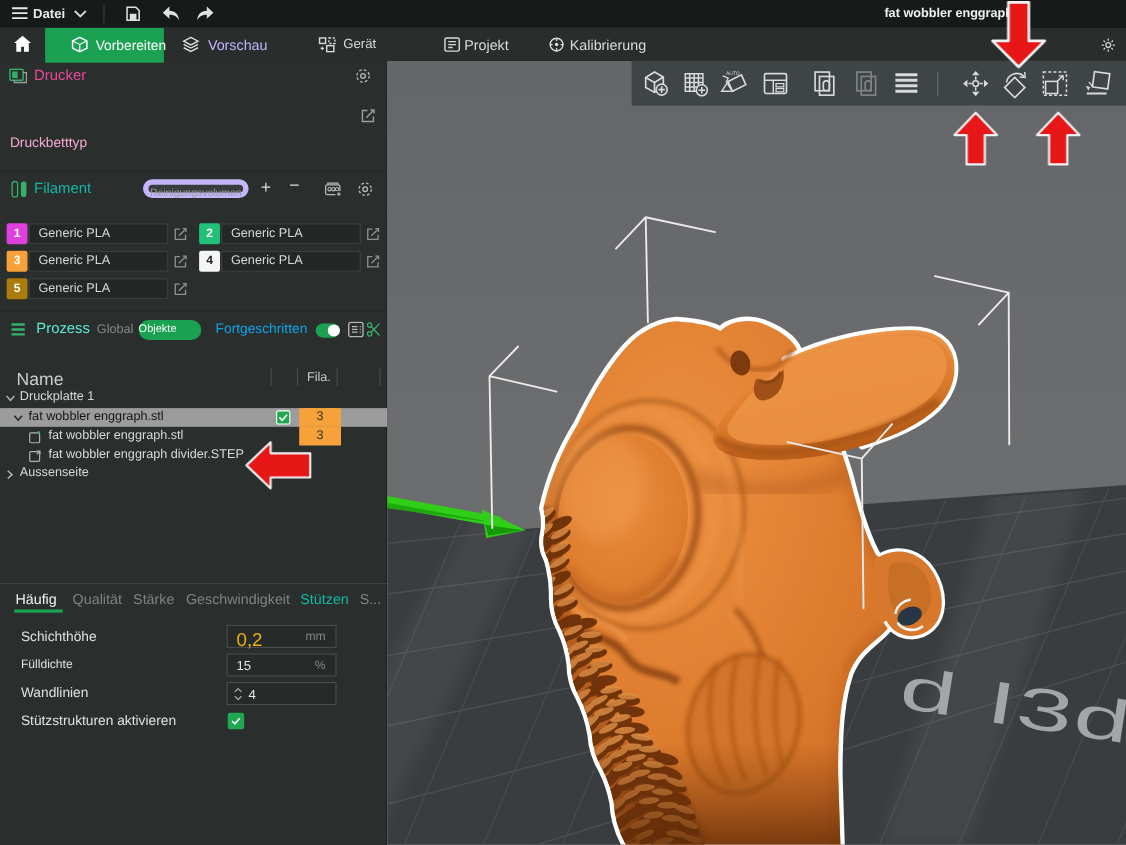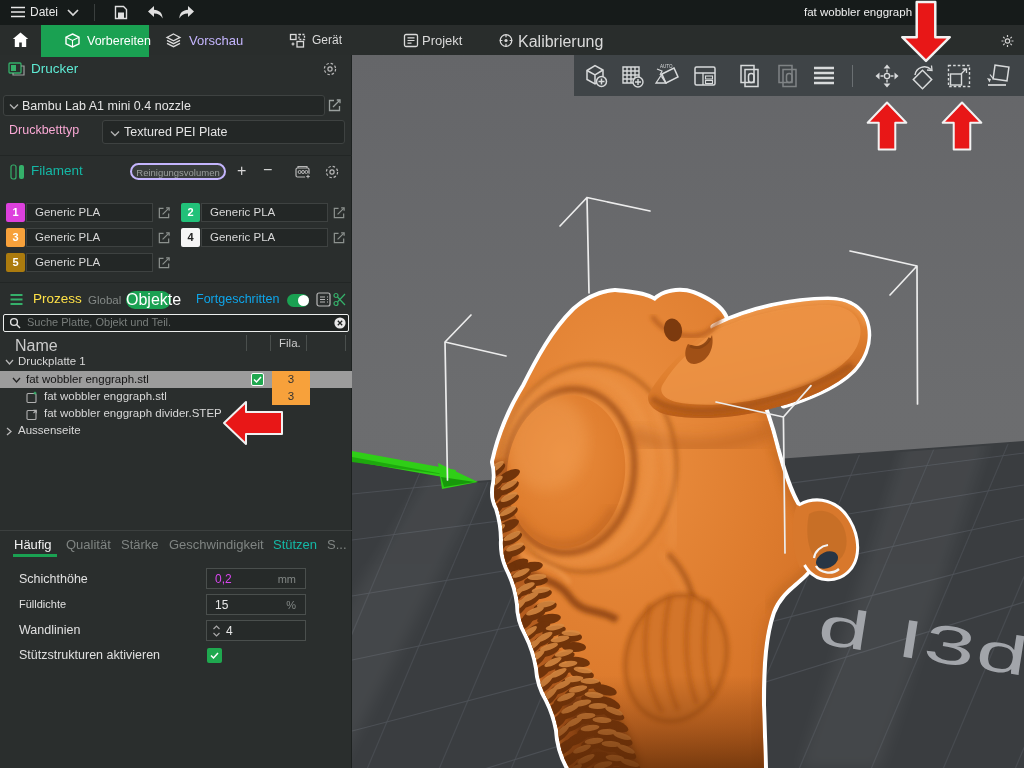--- a/index.html
+++ b/index.html
@@ -1,19 +1,19 @@
 <!DOCTYPE html>
 <html><head>
 <meta charset="utf-8">
 <style>
 * { margin:0; padding:0; box-sizing:border-box; -webkit-font-smoothing:antialiased; }
 html,body { width:1024px; height:768px; overflow:hidden; background:#2b2f2e;
   font-family:"Liberation Sans", sans-serif; }
 .abs { position:absolute; }
-#titlebar { transform:translateZ(0); position:absolute; left:0; top:0; width:1024px; height:25px; background:rgba(22,27,26,0.99); color:#e8e8e8; }
+#titlebar { transform:translateZ(0); position:absolute; left:0; top:0; width:1024px; height:25px; background:rgba(22,27,26,0.99); color:#e8e8e8;font-weight:bold; }
 #tabbar { transform:translateZ(0); position:absolute; left:0; top:25px; width:1024px; height:30px; background:rgba(41,46,45,0.99); }
 #panel { transform:translateZ(0); position:absolute; left:0; top:55px; width:352px; height:713px; background:rgba(43,47,46,0.99); border-right:1px solid #1d2120; }
 #viewport { position:absolute; left:352px; top:55px; width:672px; height:713px; background:#6b6c6e; overflow:hidden; }
 .t { position:absolute; white-space:nowrap; }
 </style>
 </head>
 <body>
 <div id="titlebar">
  <svg class="abs" style="left:10px;top:5px" width="16" height="14" viewBox="0 0 16 14">
   <g stroke="#e8e8e8" stroke-width="1.6">
@@ -62,63 +62,51 @@
  <svg class="abs" style="left:403px;top:8px" width="16" height="15" viewBox="0 0 16 15">
   <rect x="1.5" y="1.5" width="13" height="12" rx="1.5" fill="none" stroke="#dadada" stroke-width="1.3"></rect>
   <path d="M4.5 4.8h7M4.5 7.5h7M4.5 10.2h4" stroke="#dadada" stroke-width="1.2"></path>
  </svg>
  <div class="t" style="left:422px;top:8px;font-size:13px;color:#dadada">Projekt</div>
  <svg class="abs" style="left:498px;top:8px" width="16" height="15" viewBox="0 0 16 15">
   <circle cx="8" cy="7.5" r="5.8" fill="none" stroke="#dadada" stroke-width="1.3"></circle>
   <circle cx="8" cy="7.5" r="1.6" fill="#dadada"></circle>
   <path d="M8 1.7v2.6M8 10.7v3.4M1.8 7.5h2.6M11.6 7.5h2.6" stroke="#dadada" stroke-width="1.2"></path>
  </svg>
- <div class="t" style="left:518px;top:8px;font-size:16px;color:#dadada">Kalibrierung</div>
+ <div class="t" style="left:518px;top:8px;font-size:13px;color:#dadada">Kalibrierung</div>
  <svg class="abs" style="left:1000px;top:9px" width="15" height="14" viewBox="0 0 15 14">
   <circle cx="7.5" cy="7" r="2.2" fill="none" stroke="#cfcfcf" stroke-width="1.2"></circle>
   <path d="M7.5 1v2M7.5 11v2M1.5 7h2M11.5 7h2M3.2 2.9l1.4 1.4M10.4 9.7l1.4 1.4M11.8 2.9l-1.4 1.4M4.6 9.7 3.2 11.1" stroke="#cfcfcf" stroke-width="1.2"></path>
  </svg>
 </div>
 <div id="panel">
  <div class="abs" style="left:41px;top:0;width:108px;height:1.5px;background:#1aa152"></div>
  <svg class="abs" style="left:8px;top:7px" width="17" height="15" viewBox="0 0 17 15">
   <rect x="1" y="1" width="12" height="10" rx="1" fill="none" stroke="#35b06a" stroke-width="1.3"></rect>
   <rect x="3" y="3" width="5" height="6" fill="#35b06a"></rect>
   <path d="M13 4h3v9H5v-2" fill="none" stroke="#9aa09e" stroke-width="1.2"></path>
  </svg>
- <div class="t" style="left:31px;top:6px;font-size:13.5px;color:#5eead4">Drucker</div>
+ <div class="t" style="left:31px;top:6px;font-size:13.5px;color:#ec4899">Drucker</div>
  <svg class="abs" style="left:322px;top:6px" width="16" height="16" viewBox="0 0 16 16">
   <circle cx="8" cy="8" r="2.1" fill="none" stroke="#b8b8b8" stroke-width="1.2"></circle>
   <circle cx="8" cy="8" r="5.6" fill="none" stroke="#b8b8b8" stroke-width="1.2" stroke-dasharray="2.5 1.9"></circle>
  </svg>
- <div class="abs" style="left:3px;top:40px;width:322px;height:21px;background:#232726;border:1px solid #3e4241;border-radius:3px">
-  <svg class="abs" style="left:5px;top:7px" width="10" height="7" viewBox="0 0 10 7">
-        <path d="M1 1.5l4 4 4-4" stroke="#b0b0b0" stroke-width="1.4" fill="none"></path>
-      </svg>
-  <div class="t" style="left:18px;top:3px;font-size:12.5px;color:#e4e4e4">Bambu Lab A1 mini 0.4 nozzle</div>
- </div>
  <svg class="abs" style="left:327px;top:43px" width="15" height="15" viewBox="0 0 15 15">
   <path d="M7 2.5H2.5v10h10V8" fill="none" stroke="#9aa09e" stroke-width="1.3"></path>
   <path d="M6 9l6.5-6.5" stroke="#9aa09e" stroke-width="1.3"></path>
       <path d="M9.8 2h3.2v3.2" fill="none" stroke="#9aa09e" stroke-width="1.3"></path>
  </svg>
  <div class="t" style="left:9px;top:68px;font-size:12.5px;color:#f9a8d4">Druckbetttyp</div>
- <div class="abs" style="left:102px;top:65px;width:243px;height:24px;background:#232726;border:1px solid #3e4241;border-radius:3px">
-  <svg class="abs" style="left:7px;top:9px" width="10" height="7" viewBox="0 0 10 7">
-        <path d="M1 1.5l4 4 4-4" stroke="#b0b0b0" stroke-width="1.4" fill="none"></path>
-      </svg>
-  <div class="t" style="left:21px;top:4px;font-size:12.5px;color:#e4e4e4">Textured PEI Plate</div>
- </div>
  <div class="abs" style="left:0;top:100px;width:352px;height:1px;background:#222625"></div>
  <svg class="abs" style="left:10px;top:109px" width="15" height="16" viewBox="0 0 15 16">
   <rect x="1" y="1" width="5" height="14" rx="2" fill="none" stroke="#35b06a" stroke-width="1.2"></rect>
   <rect x="9" y="1" width="5" height="14" rx="2" fill="#35b06a"></rect>
  </svg>
  <div class="t" style="left:31px;top:108px;font-size:13.5px;color:#14b8a6">Filament</div>
- <div class="abs" style="left:130px;top:108px;width:96px;height:17px;background:#383c3b;border:2px solid #c4b5fd;border-radius:9px;color:#9a9f9d;font-size:9.5px;text-align:center;line-height:15px">Reinigungsvolumen</div>
+ <div class="abs" style="left:130px;top:108px;width:96px;height:17px;background:#383c3b;border:5px solid #c4b5fd;border-radius:9px;color:#9a9f9d;font-size:9.5px;text-align:center;line-height:15px">Reinigungsvolumen</div>
  <div class="t" style="left:237px;top:107px;font-size:16px;color:#d8d8d8">+</div>
  <div class="t" style="left:263px;top:106px;font-size:16px;color:#d8d8d8">−</div>
  <svg class="abs" style="left:295px;top:109px" width="17" height="16" viewBox="0 0 17 16">
   <rect x="1" y="4" width="13" height="9" rx="1.5" fill="none" stroke="#b8b8b8" stroke-width="1.2"></rect>
   <path d="M3 4V2.5h9V4" fill="none" stroke="#b8b8b8" stroke-width="1.2"></path>
   <circle cx="4.6" cy="8" r="1.5" fill="none" stroke="#b8b8b8"></circle>
       <circle cx="8" cy="8" r="1.5" fill="none" stroke="#b8b8b8"></circle>
       <circle cx="11.4" cy="8" r="1.5" fill="none" stroke="#b8b8b8"></circle>
   <circle cx="13" cy="12.5" r="3" fill="#2b2f2e"></circle>
       <path d="M13 10.8v3.4M11.3 12.5h3.4" stroke="#b8b8b8" stroke-width="1.1"></path>
@@ -161,47 +149,36 @@
   <svg class="abs" style="left:157px;top:201px" width="14" height="14" viewBox="0 0 15 15">
         <path d="M7 2.5H2.5v10h10V8" fill="none" stroke="#8d928f" stroke-width="1.3"></path>
         <path d="M6 9l6.5-6.5" stroke="#8d928f" stroke-width="1.3"></path>
         <path d="M9.8 2h3.2v3.2" fill="none" stroke="#8d928f" stroke-width="1.3"></path>
       </svg>
  </div>
  <div class="abs" style="left:0;top:227px;width:352px;height:1px;background:#222625"></div>
  <svg class="abs" style="left:9px;top:237px" width="15" height="15" viewBox="0 0 15 15">
   <path d="M1.5 3h12M1.5 7.5h12M1.5 12h12" stroke="#35b06a" stroke-width="2.2"></path>
  </svg>
- <div class="t" style="left:33px;top:236px;font-size:13.5px;color:#fde047">Prozess</div>
+ <div class="t" style="left:33px;top:236px;font-size:13.5px;color:#5eead4">Prozess</div>
  <div class="t" style="left:88px;top:239px;font-size:11.5px;color:#848987">Global</div>
- <div class="abs" style="left:126px;top:236px;width:45px;height:18px;background:#1aa152;border-radius:9px;color:#fff;font-size:16px;text-align:right;line-height:17px">Objekte</div>
+ <div class="abs" style="left:126px;top:236px;width:57px;height:18px;background:#1aa152;border-radius:9px;color:#fff;font-size:10px;text-align:left;line-height:17px">Objekte</div>
  <div class="t" style="left:196px;top:237px;font-size:12.5px;color:#0ea5e9">Fortgeschritten</div>
  <div class="abs" style="left:287px;top:239px;width:22px;height:13px;background:#1aa152;border-radius:7px"></div>
  <div class="abs" style="left:298px;top:240px;width:11px;height:11px;background:#fff;border-radius:6px"></div>
  <svg class="abs" style="left:316px;top:237px" width="15" height="15" viewBox="0 0 15 15">
   <rect x="1" y="1" width="13" height="13" rx="2" fill="none" stroke="#b8b8b8" stroke-width="1.2"></rect>
   <path d="M4 5h5M4 7.5h5M4 10h5" stroke="#b8b8b8" stroke-width="1.1"></path>
       <path d="M11 5h1M11 7.5h1M11 10h1" stroke="#b8b8b8" stroke-width="1.1"></path>
  </svg>
  <svg class="abs" style="left:333px;top:237px" width="14" height="15" viewBox="0 0 14 15">
   <circle cx="3" cy="3.5" r="2" fill="none" stroke="#35b06a" stroke-width="1.2"></circle>
   <circle cx="3" cy="11.5" r="2" fill="none" stroke="#35b06a" stroke-width="1.2"></circle>
   <path d="M4.5 5 12 13M4.5 10 12 2" stroke="#35b06a" stroke-width="1.2"></path>
  </svg>
- <div class="abs" style="left:3px;top:259px;width:346px;height:18px;background:#1e2221;border:1.5px solid #eceeed;border-radius:2px">
-  <svg class="abs" style="left:5px;top:2px" width="12" height="12" viewBox="0 0 12 12">
-   <circle cx="5" cy="5" r="3.4" fill="none" stroke="#e0e0e0" stroke-width="1.4"></circle>
-        <path d="M7.6 7.6 11 11" stroke="#e0e0e0" stroke-width="1.4"></path>
-  </svg>
-  <div class="t" style="left:23px;top:1px;font-size:11px;color:#787d7b">Suche Platte, Objekt und Teil.</div>
-  <svg class="abs" style="left:330px;top:2px" width="12" height="12" viewBox="0 0 12 12">
-   <circle cx="6" cy="6" r="5.6" fill="#e8e8e8"></circle>
-        <path d="M3.8 3.8l4.4 4.4M8.2 3.8 3.8 8.2" stroke="#1e2221" stroke-width="1.3"></path>
-  </svg>
- </div>
  <div class="t" style="left:15px;top:282px;font-size:16px;color:#cccccc">Name</div>
  <div class="t" style="left:279px;top:282px;font-size:11.5px;color:#cccccc">Fila.</div>
  <div class="abs" style="left:246px;top:280px;width:1px;height:16px;background:#4a4f4d"></div>
  <div class="abs" style="left:270px;top:280px;width:1px;height:16px;background:#4a4f4d"></div>
  <div class="abs" style="left:306px;top:280px;width:1px;height:16px;background:#4a4f4d"></div>
  <div class="abs" style="left:345px;top:280px;width:1px;height:16px;background:#4a4f4d"></div>
  <div id="tree">
   <svg class="abs" style="left:5px;top:303px" width="9" height="8" viewBox="0 0 9 8">
         <path d="M1 2l3.5 4L8 2" stroke="#b8b8b8" stroke-width="1.3" fill="none"></path>
       </svg>
@@ -236,21 +213,21 @@
  <div class="t" style="left:14px;top:482px;font-size:13px;color:#f2f2f2">Häufig</div>
  <div class="abs" style="left:13px;top:499px;width:44px;height:3px;background:#1aa152"></div>
  <div class="t" style="left:66px;top:482px;font-size:13px;color:#7f8482">Qualität</div>
  <div class="t" style="left:121px;top:482px;font-size:13px;color:#7f8482">Stärke</div>
  <div class="t" style="left:169px;top:482px;font-size:13px;color:#7f8482">Geschwindigkeit</div>
  <div class="t" style="left:273px;top:482px;font-size:13px;color:#14b8a6">Stützen</div>
  <div class="t" style="left:327px;top:482px;font-size:13px;color:#7f8482">S...</div>
  <div id="settings">
   <div class="t" style="left:19px;top:517px;font-size:12.5px;color:#e0e0e0">Schichthöhe</div>
   <div class="abs" style="left:206px;top:513px;width:100px;height:21px;background:#262a29;border:1px solid #4a4f4d">
-   <div class="t" style="left:8px;top:3px;font-size:12px;color:#d946ef">0,2</div>
+   <div class="t" style="left:8px;top:3px;font-size:17px;color:#eab308">0,2</div>
    <div class="t" style="right:9px;top:4px;font-size:11px;color:#828785">mm</div>
   </div>
   <div class="t" style="left:19px;top:543px;font-size:11px;color:#e0e0e0">Fülldichte</div>
   <div class="abs" style="left:206px;top:539px;width:100px;height:21px;background:#262a29;border:1px solid #4a4f4d">
    <div class="t" style="left:8px;top:3px;font-size:12px;color:#e8e8e8">15</div>
    <div class="t" style="right:9px;top:4px;font-size:11px;color:#828785">%</div>
   </div>
   <div class="t" style="left:19px;top:568px;font-size:12.5px;color:#e0e0e0">Wandlinien</div>
   <div class="abs" style="left:206px;top:565px;width:100px;height:21px;background:#262a29;border:1px solid #4a4f4d">
    <svg class="abs" style="left:5px;top:3px" width="9" height="14" viewBox="0 0 9 14">

